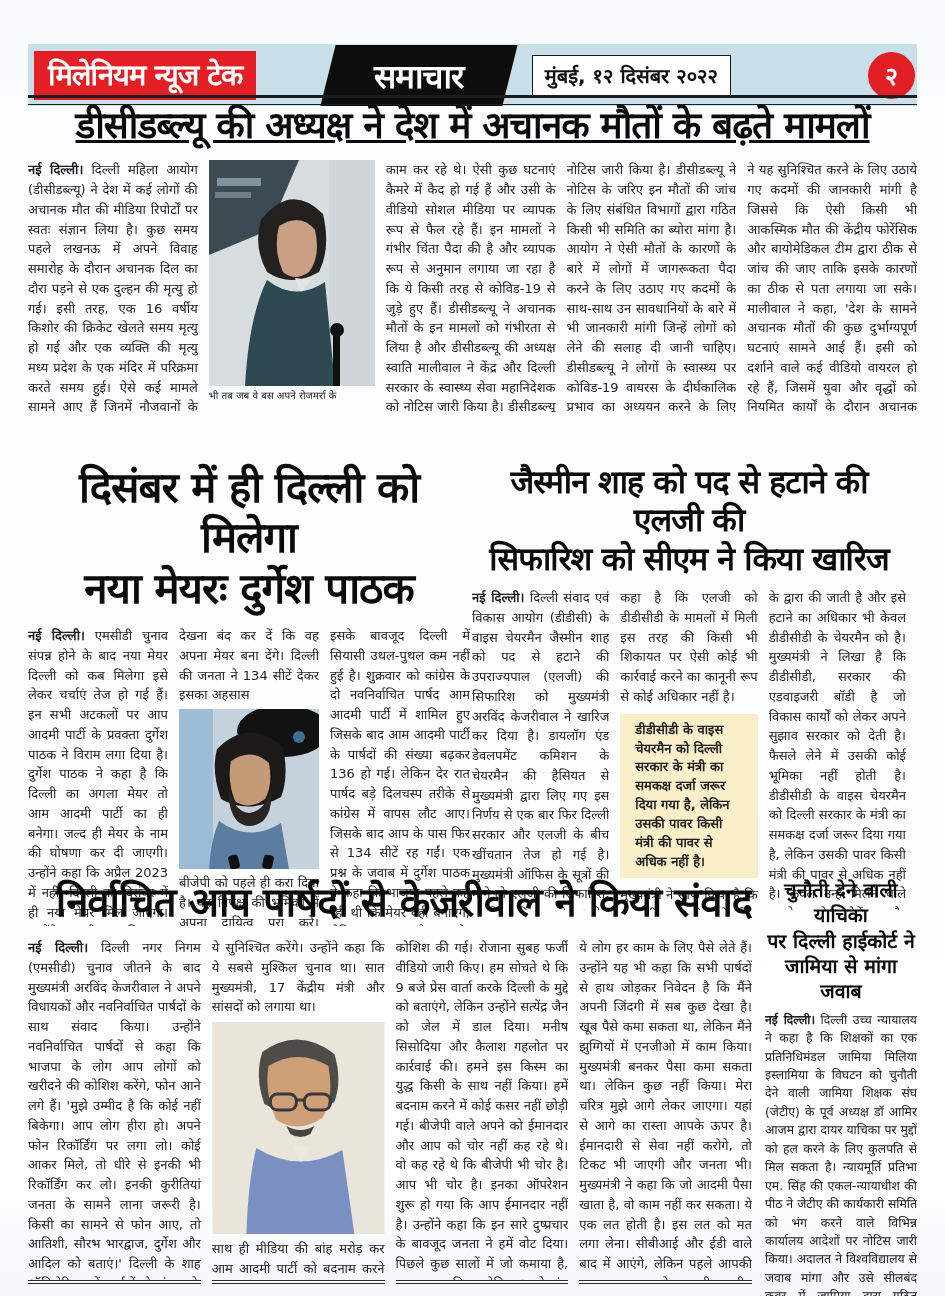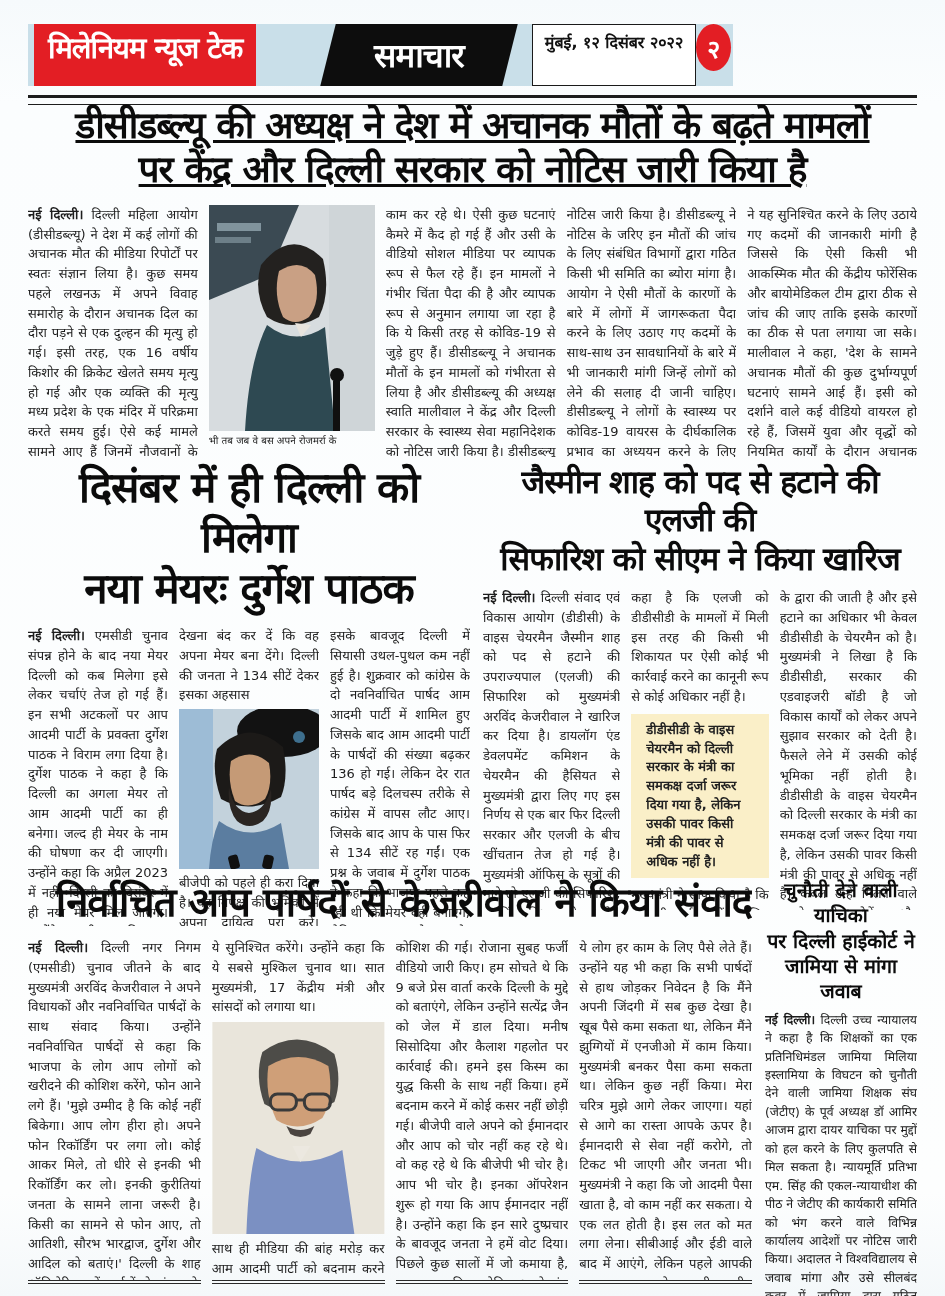--- a/index.html
+++ b/index.html
@@ -1,49 +1,49 @@
 <!DOCTYPE html>
 <html><head>
 <meta charset="utf-8">
 <style>
   html,body{margin:0;padding:0;background:#dfe9ee;}
   .page{position:relative;width:945px;height:1296px;margin:0 auto;
         background:linear-gradient(180deg,#f6fafc 0%,#fbfdfe 8%,#fdfefe 92%,#f4f8fa 100%);
         font-family:"DejaVu Sans","Liberation Sans",sans-serif;color:#1b1b1b;overflow:hidden;}
   
-  .masthead{position:absolute;top:24px;left:28px;width:705px;height:62px;background:#c9dfe9;
-            display:flex;}
+  .masthead{position:absolute;top:44px;left:28px;width:889px;height:62px;background:#c9dfe9;
+            display:flex;align-items:center;}
   .brand-box{background:#e31e24;color:#fff;font-weight:bold;font-size:29px;line-height:1;
              padding:10px 14px;margin-left:6px;white-space:nowrap;letter-spacing:-1px;}
   .flag{background:#0d0d0d;color:#fff;font-weight:bold;font-size:33px;
         padding:8px 46px;margin-left:72px;transform:skewX(-14deg);}
   .flag span{display:inline-block;transform:skewX(14deg);letter-spacing:-1px;}
   .date-box{background:#fff;border:1.5px solid #1a1a1a;color:#111;font-weight:bold;
-            font-size:16px;padding:6px 12px;margin-left:22px;white-space:nowrap;}
+            font-size:20px;padding:6px 12px;margin-left:22px;white-space:nowrap;}
   .page-circle{width:47px;height:47px;border-radius:50%;background:#e31e24;color:#fff;
                font-weight:bold;font-size:25px;display:flex;align-items:center;justify-content:center;
                margin-left:auto;margin-right:2px;}
   .rule{position:absolute;top:95px;left:28px;width:889px;height:6px;
         border-top:3px solid #1d1d1d;border-bottom:1.5px solid #1d1d1d;}
   
   .hl{font-weight:bold;color:#0b0b0b;text-align:center;line-height:1.2;letter-spacing:-1px;}
   .cols{display:flex;gap:11px;}
   .col{flex:1 1 0;overflow:hidden;}
   .col p{margin:0;font-size:13px;line-height:1.52;text-align:justify;color:#1d1d1d;}
   .lead{font-weight:bold;}
   figure{margin:0;}
   figcaption{font-size:10px;line-height:1.4;color:#1d1d1d;margin-top:3px;text-align:justify;}
   .photo-frame{display:block;width:100%;}
   .dbl{border-bottom:4px double #2a2a2a;}
   
   .a-dcw{position:absolute;top:104px;left:28px;width:889px;}
   .a-dcw .hl{font-size:37px;text-decoration:underline;}
   .a-dcw .cols{margin-top:12px;height:252px;}
   
-  .row2{position:absolute;top:463px;left:28px;width:889px;display:flex;gap:13px;}
+  .row2{position:absolute;top:463px;left:28px;width:889px;display:flex;gap:2px;}
   .a-mayor{width:442px;}
   .a-mayor .hl{font-size:42px;}
   .a-mayor .cols{margin-top:12px;height:300px;}
   .a-jasmine{width:434px;}
   .a-jasmine .hl{font-size:32px;}
   .a-jasmine .cols{margin-top:10px;height:322px;}
   .pullquote{background:#faefc8;padding:7px 15px;margin:7px 0;font-size:13px;line-height:1.45;
              font-weight:bold;color:#222;}
   
   .row3{position:absolute;top:878px;left:28px;width:889px;display:flex;gap:13px;}
@@ -63,21 +63,20 @@
   <div class="masthead">
     <div class="brand-box">मिलेनियम न्यूज टेक</div>
     <div class="flag"><span>समाचार</span></div>
     <div class="date-box">मुंबई, १२ दिसंबर २०२२</div>
     <div class="page-circle">२</div>
   </div>
   <div class="rule"></div>
 
   <div class="a-dcw">
     <div class="hl">डीसीडब्ल्यू की अध्यक्ष ने देश में अचानक मौतों के बढ़ते मामलों</div>
-    <div class="hl">पर केंद्र और दिल्ली सरकार को नोटिस जारी किया है</div>
     <div class="cols">
       <div class="col">
         <p><span class="lead">नई दिल्ली।</span><span> दिल्ली महिला आयोग (डीसीडब्ल्यू) ने देश में कई लोगों की अचानक मौत की मीडिया रिपोर्टों पर स्वतः संज्ञान लिया है। कुछ समय पहले लखनऊ में अपने विवाह समारोह के दौरान अचानक दिल का दौरा पड़ने से एक दुल्हन की मृत्यु हो गई। इसी तरह, एक 16 वर्षीय किशोर की क्रिकेट खेलते समय मृत्यु हो गई और एक व्यक्ति की मृत्यु मध्य प्रदेश के एक मंदिर में परिक्रमा करते समय हुई। ऐसे कई मामले सामने आए हैं जिनमें नौजवानों के साथ-साथ बुजुर्गों की मौत कार्डियक अरेस्ट की वजह से हुई है वह</span></p>
       </div>
       <div class="col" style="flex:0 0 166px;">
         <figure>
           <svg class="photo-frame" viewBox="0 0 166 226" width="166" height="226" xmlns="http://www.w3.org/2000/svg">
             <rect width="166" height="226" fill="#d7dcdf"></rect>
             <polygon points="0,0 90,0 60,70 0,95" fill="#3b4a53"></polygon>
             <rect x="8" y="18" width="44" height="8" fill="#9fb3bd" opacity="0.7"></rect>

